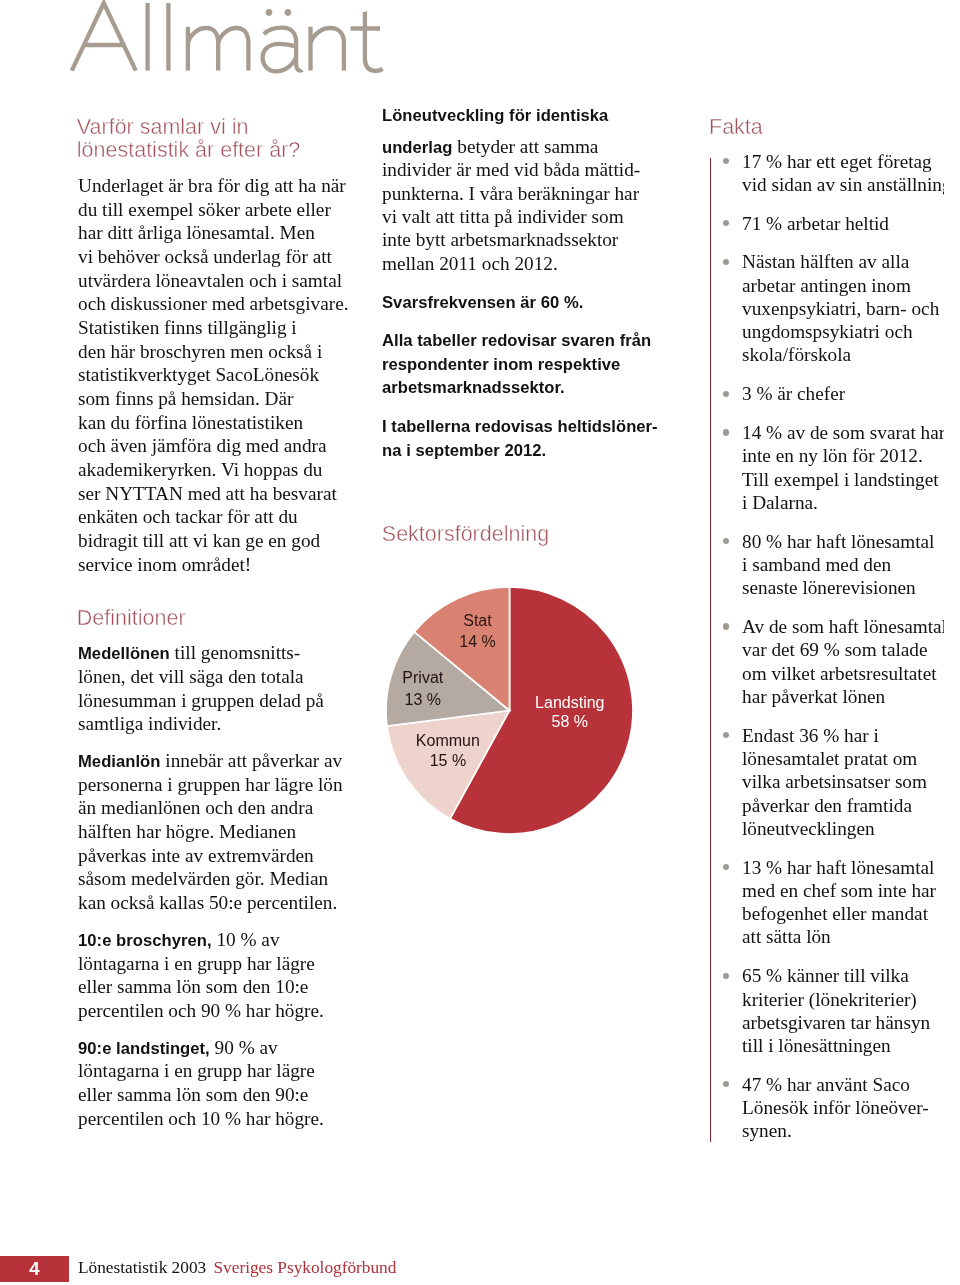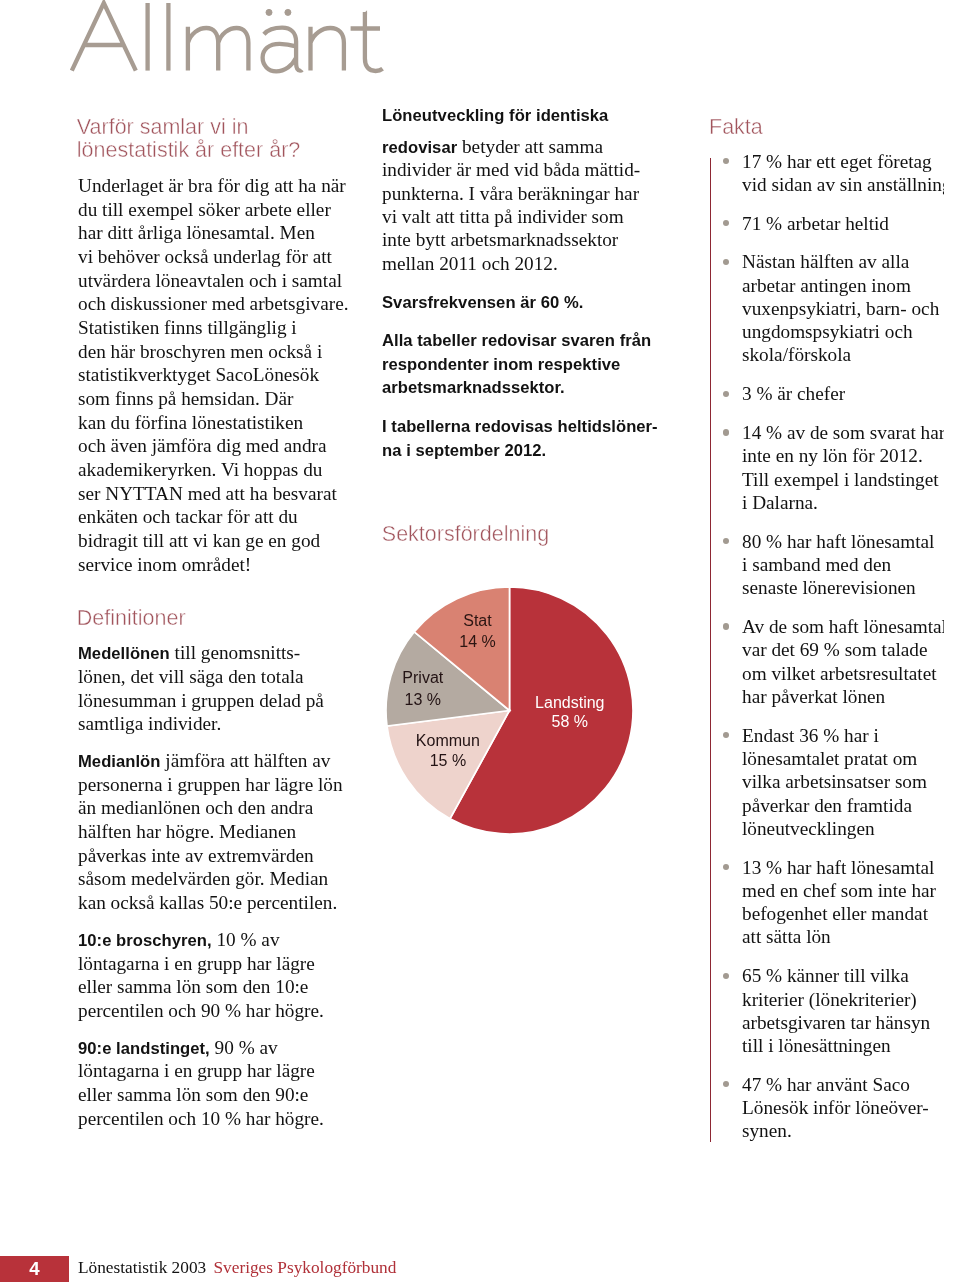--- a/index.html
+++ b/index.html
@@ -103,40 +103,40 @@
 
   <div class="blk sub" style="left:76.8px;top:607px;width:290px" id="headingdef">
       <div class="ln subln" style="top: 10.546px;">Definitioner</div>
     </div>
 
   <div class="blk body" style="left:78px;top:641.8px;width:290px" id="defs">
       <div class="ln" style="top: 11.505px;"><span class="term">Medellönen</span><span> till genomsnitts-</span></div>
       <div class="ln" style="top: 35.175px;">lönen, det vill säga den totala</div>
       <div class="ln" style="top: 58.845px;">lönesumman i gruppen delad på</div>
       <div class="ln" style="top: 82.515px;">samtliga individer.</div>
-      <div class="ln" style="top: 119.285px;"><span class="term">Medianlön</span><span> jämföra att hälften av</span></div>
+      <div class="ln" style="top: 119.285px;"><span class="term">Medianlön</span><span> innebär att påverkar av</span></div>
       <div class="ln" style="top: 142.955px;">personerna i gruppen har lägre lön</div>
       <div class="ln" style="top: 166.625px;">än medianlönen och den andra</div>
       <div class="ln" style="top: 190.295px;">hälften har högre. Medianen</div>
       <div class="ln" style="top: 213.965px;">påverkas inte av extremvärden</div>
       <div class="ln" style="top: 237.635px;">såsom medelvärden gör. Median</div>
       <div class="ln" style="top: 261.305px;">kan också kallas 50:e percentilen.</div>
       <div class="ln" style="top: 298.075px;"><span class="term">10:e broschyren,</span><span> 10 % av</span></div>
       <div class="ln" style="top: 321.745px;">löntagarna i en grupp har lägre</div>
       <div class="ln" style="top: 345.415px;">eller samma lön som den 10:e</div>
       <div class="ln" style="top: 369.085px;">percentilen och 90 % har högre.</div>
       <div class="ln" style="top: 405.855px;"><span class="term">90:e landstinget,</span><span> 90 % av</span></div>
       <div class="ln" style="top: 429.525px;">löntagarna i en grupp har lägre</div>
       <div class="ln" style="top: 453.195px;">eller samma lön som den 90:e</div>
       <div class="ln" style="top: 476.865px;">percentilen och 10 % har högre.</div>
     </div>
 
   <div class="blk body" style="left:382px;top:111.6px;width:290px" id="col2p1">
       <div class="ln" style="top: 3px;"><span class="term">Löneutveckling för identiska</span></div>
-      <div class="ln" style="top: 34.985px;"><span class="term">redovisar</span><span> betyder att samma</span></div>
+      <div class="ln" style="top: 34.985px;"><span class="term">underlag</span><span> betyder att samma</span></div>
       <div class="ln" style="top: 58.465px;">individer är med vid båda mättid-</div>
       <div class="ln" style="top: 81.945px;">punkterna. I våra beräkningar har</div>
       <div class="ln" style="top: 105.425px;">vi valt att titta på individer som</div>
       <div class="ln" style="top: 128.905px;">inte bytt arbetsmarknadssektor</div>
       <div class="ln" style="top: 152.385px;">mellan 2011 och 2012.</div>
     </div>
 
   <div class="blk body" style="left:382px;top:291.1px;width:290px" id="note1">
       <div class="ln allbold" style="top: 12.245px;">Svarsfrekvensen är 60 %.</div>
     </div>

